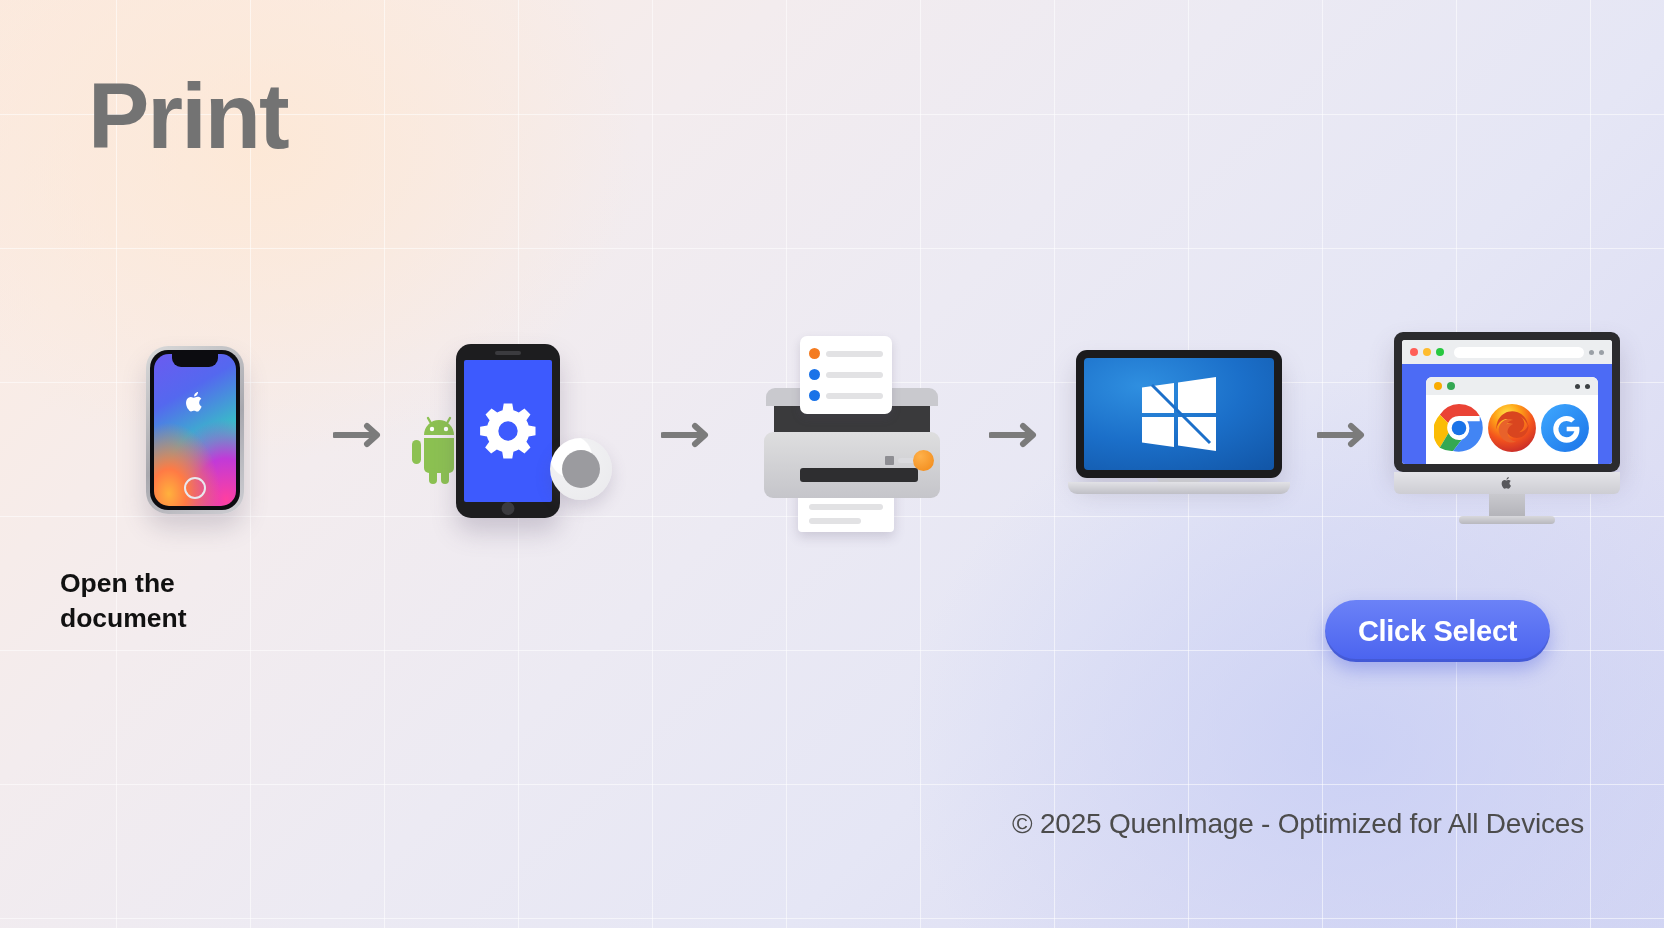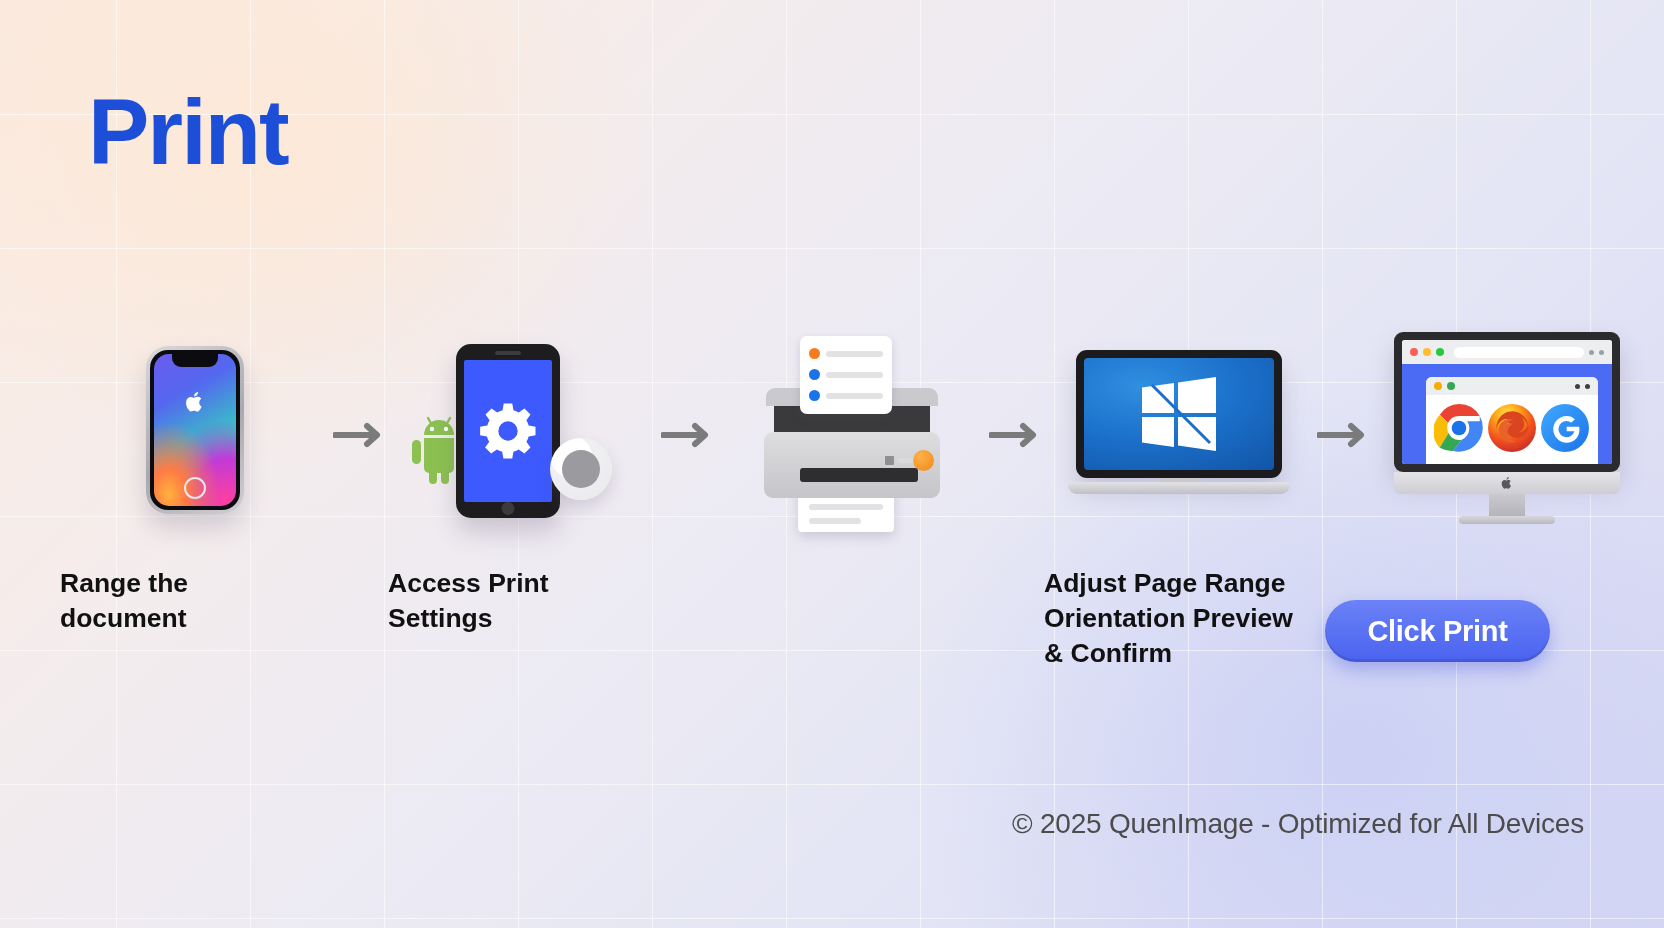--- a/index.html
+++ b/index.html
@@ -34,23 +34,22 @@
   }
   .glow-br{
     position:absolute; right:-140px; bottom:-200px; width:900px; height:760px;
     background:radial-gradient(closest-side, rgba(198,205,245,.75), rgba(198,205,245,0));
     pointer-events:none;
   }
 
   
   .header{ position:absolute; left:88px; top:68px; }
   .title{
-    font-size:92px; font-weight:bold; color:#1d4ed8; letter-spacing:-2px;
+    font-size:92px; font-weight:bold; color:#737373; letter-spacing:-2px;
     line-height:1.05;
-    margin-top:16px;
   }
   .subtitle{
     font-size:41px; font-weight:bold; color:#4a4a4a; letter-spacing:-.5px;
     margin-top:14px;
   }
 
   
   .steps{
     position:absolute; left:0; top:330px; width:1664px; height:380px;
     display:flex; align-items:flex-start;
@@ -266,21 +265,21 @@
             <div class="notch"></div>
             <svg class="apple-logo" viewBox="0 0 24 28">
               <path fill="#fff" d="M17.1 14.6c0-3 2.4-4.4 2.5-4.5-1.4-2-3.5-2.3-4.3-2.3-1.8-.2-3.5 1.1-4.5 1.1-.9 0-2.3-1.1-3.8-1-2 .1-3.8 1.2-4.8 3-2 3.5-.5 8.8 1.5 11.6 1 1.4 2.1 3 3.6 2.9 1.4-.1 2-.9 3.7-.9s2.2.9 3.8.9c1.6 0 2.6-1.4 3.5-2.8 1.1-1.6 1.6-3.2 1.6-3.3-.1 0-3-1.2-3-4.7z"></path>
               <path fill="#fff" d="M14.4 5.6c.8-1 1.3-2.3 1.2-3.6-1.2 0-2.6.8-3.4 1.8-.7.9-1.4 2.2-1.2 3.5 1.3.1 2.6-.7 3.4-1.7z"></path>
             </svg>
             <div class="home-btn"></div>
           </div>
         </div>
       </div>
     </div>
-    <div class="step-label">Range the
+    <div class="step-label">Open the
 document</div>
   </div>
 
   <div class="arrow">
     <svg width="52" height="26" viewBox="0 0 52 26">
         <path d="M2 13h38" stroke="#7b7b7b" stroke-width="6" stroke-linecap="round" fill="none"></path>
         <path d="M34 4l10 9-10 9" stroke="#7b7b7b" stroke-width="6" stroke-linecap="round" stroke-linejoin="round" fill="none"></path>
       </svg>
   </div>
 
@@ -310,22 +309,20 @@
             <path fill="#fff" d="M56 36.4v-8.8l-7.1-1.2a17.8 17.8 0 0 0-2.3-5.5l4.2-5.9-6.2-6.2-5.9 4.2a17.8 17.8 0 0 0-5.5-2.3L32 3.6h-8.8l-1.2 7.1a17.8 17.8 0 0 0-5.5 2.3l-5.9-4.2-6.2 6.2 4.2 5.9a17.8 17.8 0 0 0-2.3 5.5L-1.2 27.6v8.8l7.1 1.2a17.8 17.8 0 0 0 2.3 5.5l-4.2 5.9 6.2 6.2 5.9-4.2a17.8 17.8 0 0 0 5.5 2.3l1.2 7.1H32l1.2-7.1a17.8 17.8 0 0 0 5.5-2.3l5.9 4.2 6.2-6.2-4.2-5.9a17.8 17.8 0 0 0 2.3-5.5zM27.6 42a10 10 0 1 1 0-20 10 10 0 0 1 0 20z" transform="translate(4.4 0)"></path>
           </svg>
         </div>
         <div class="aphone-home"></div>
       </div>
 
       <div class="gray-circle">
           <i></i>
         </div>
     </div>
-    <div class="step-label">Access Print
-Settings</div>
   </div>
 
   <div class="arrow">
     <svg width="52" height="26" viewBox="0 0 52 26">
         <path d="M2 13h38" stroke="#7b7b7b" stroke-width="6" stroke-linecap="round" fill="none"></path>
         <path d="M34 4l10 9-10 9" stroke="#7b7b7b" stroke-width="6" stroke-linecap="round" stroke-linejoin="round" fill="none"></path>
       </svg>
   </div>
 
   <div class="step">
@@ -381,23 +378,20 @@
                 <path d="M38 40h38v34l-38-5.4z"></path>
               </g>
               <path d="M12 8L70 66" stroke="#1b6fc9" stroke-width="3" fill="none"></path>
             </svg>
           </div>
         </div>
         <div class="lap-notch"></div>
         <div class="lap-base"></div>
       </div>
     </div>
-    <div class="step-label">Adjust Page Range
-Orientation Preview
-&amp; Confirm</div>
   </div>
 
   <div class="arrow">
     <svg width="52" height="26" viewBox="0 0 52 26">
         <path d="M2 13h38" stroke="#7b7b7b" stroke-width="6" stroke-linecap="round" fill="none"></path>
         <path d="M34 4l10 9-10 9" stroke="#7b7b7b" stroke-width="6" stroke-linecap="round" stroke-linejoin="round" fill="none"></path>
       </svg>
   </div>
 
   <div class="step">
@@ -472,16 +466,16 @@
         </div>
         <div class="mon-neck"></div>
         <div class="mon-foot"></div>
       </div>
     </div>
   </div>
 
 </div>
 
 <div class="cta-wrap">
-  <button class="cta">Click Print</button>
+  <button class="cta">Click Select</button>
 </div>
 
 <div class="footer">© 2025 QuenImage - Optimized for All Devices</div>
 
 </body></html>

